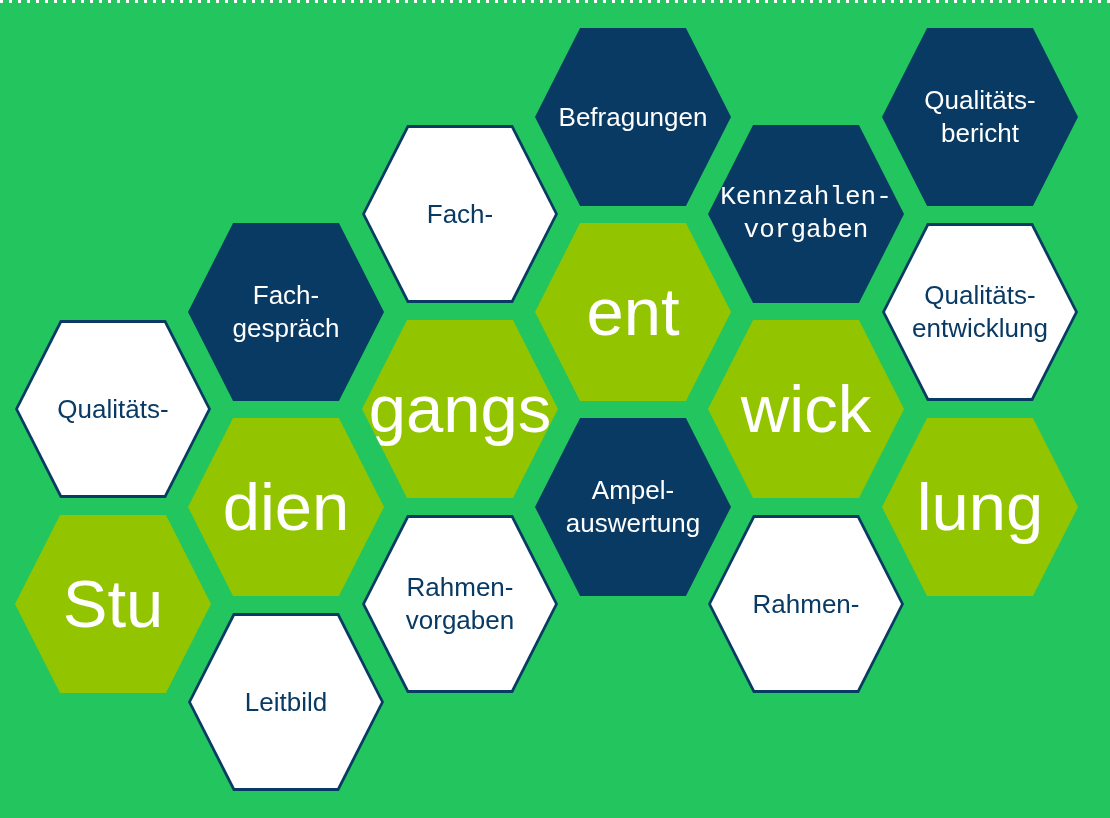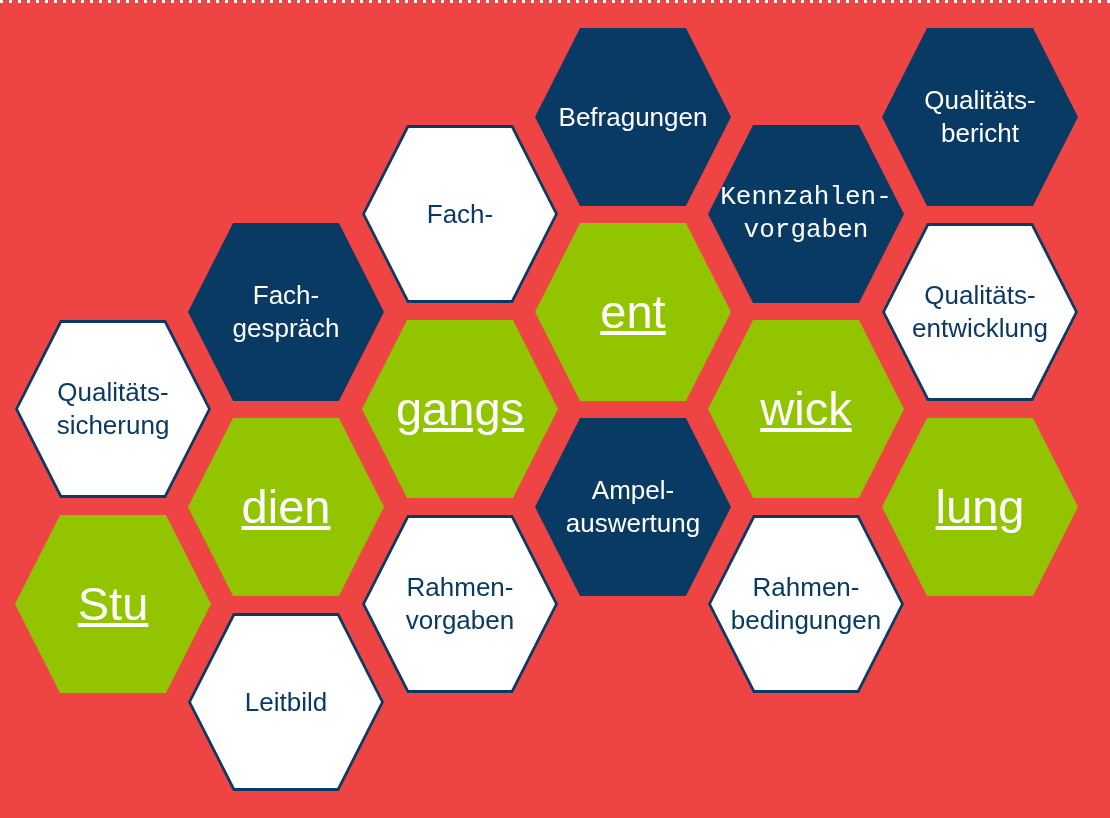--- a/index.html
+++ b/index.html
@@ -9,21 +9,21 @@
   body {
     width: 1110px;
     height: 818px;
     overflow: hidden;
     font-family: "Liberation Sans", "DejaVu Sans", sans-serif;
   }
   .stage {
     position: relative;
     width: 1110px;
     height: 818px;
-    background: #ef4444;
+    background: #22c55e;
   }
   .dotted-top {
     position: absolute;
     top: 0;
     left: 0;
     width: 1110px;
     height: 3px;
     background: repeating-linear-gradient(90deg, #ffffff 0 3px, rgba(255,255,255,0) 3px 9px);
   }
   .hex {
@@ -58,23 +58,22 @@
     justify-content: center;
     text-align: center;
     font-size: 26px;
     line-height: 33px;
     color: #ffffff;
   }
   .hex--outline .hex__label {
     color: #093a64;
   }
   .hex__label--big {
-    font-size: 47px;
+    font-size: 67px;
     line-height: 60px;
-    text-decoration: underline;
   }
   .hex__line {
     display: block;
     white-space: nowrap;
   }
   
   .pos-befragungen          { left: 535px; top: 28px; }
   .pos-qualitaetsbericht    { left: 882px; top: 28px; }
   .pos-fachstandards        { left: 362px; top: 125px; }
   .pos-kennzahlenanalyse    { left: 708px; top: 125px; font-family: Liberation Mono, monospace; }
@@ -141,21 +140,20 @@
   <div class="hex hex--outline pos-qualitaetsentwicklung">
     <div class="hex__label">
       <span class="hex__line">Qualitäts-</span>
       <span class="hex__line">entwicklung</span>
     </div>
   </div>
 
   <div class="hex hex--outline pos-qualitaetssicherung">
     <div class="hex__label">
       <span class="hex__line">Qualitäts-</span>
-      <span class="hex__line">sicherung</span>
     </div>
   </div>
 
   <div class="hex hex--green pos-gangs">
     <div class="hex__label hex__label--big">
       <span class="hex__line">gangs</span>
     </div>
   </div>
 
   <div class="hex hex--green pos-dien">
@@ -192,21 +190,20 @@
   <div class="hex hex--outline pos-rahmenvorgaben">
     <div class="hex__label">
       <span class="hex__line">Rahmen-</span>
       <span class="hex__line">vorgaben</span>
     </div>
   </div>
 
   <div class="hex hex--outline pos-rahmenbedingungen">
     <div class="hex__label">
       <span class="hex__line">Rahmen-</span>
-      <span class="hex__line">bedingungen</span>
     </div>
   </div>
 
   <div class="hex hex--outline pos-leitbild">
     <div class="hex__label">
       <span class="hex__line">Leitbild</span>
     </div>
   </div>
 
 </div>

